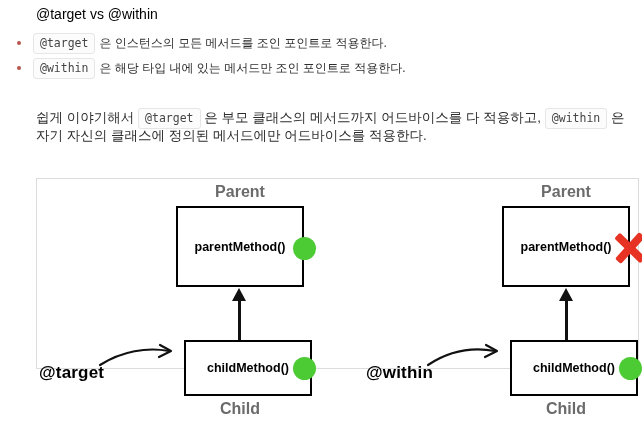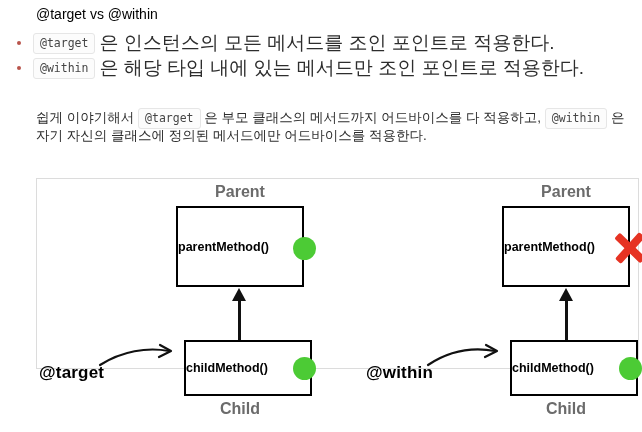--- a/index.html
+++ b/index.html
@@ -21,37 +21,37 @@
   .dot {
     width:4px; height:4px; border-radius:50%;
     background:#b9544b; margin-right:12px; flex:0 0 auto;
   }
   .inline-code {
     font-family:"DejaVu Sans Mono", monospace;
     font-size:11.5px; color:#454545;
     background:#fcfcfc; border:1px solid #e6e6e6; border-radius:3px;
     padding:2px 6px 3px; white-space:nowrap;
   }
-  .bullet-text { font-size:19px; color:#2d2d2d; margin-left:4px; }
+  .bullet-text { font-size:12px; color:#2d2d2d; margin-left:4px; }
   .paragraph {
     position:absolute; left:36px; top:109px; width:592px;
     font-size:13.5px; line-height:17px; color:#2d2d2d;
   }
   .diagram {
     position:absolute; left:36px; top:178px; width:603px; height:191px;
     border:1px solid #dcdcdc; background:#fff;
   }
   .dg-label {
     position:absolute; width:128px; text-align:center;
     font-size:16px; font-weight:bold; color:#6b6b6b;
   }
   .class-box {
     position:absolute; width:128px; background:#fff;
     border:2.5px solid #000;
-    display:flex; align-items:center; justify-content:flex-start;
+    display:flex; align-items:center; justify-content:center;
     font-size:12.5px; font-weight:bold; color:#000;
   }
   .parent-box { height:81px; top:27px; }
   .child-box  { height:56px; top:161px;margin-left:8px; }
   .marker-circle {
     position:absolute; width:23px; height:23px; border-radius:50%;
     background:#4ccb35;
   }
   .x-mark { position:absolute; width:32px; height:36px; }
   .x-bar {

